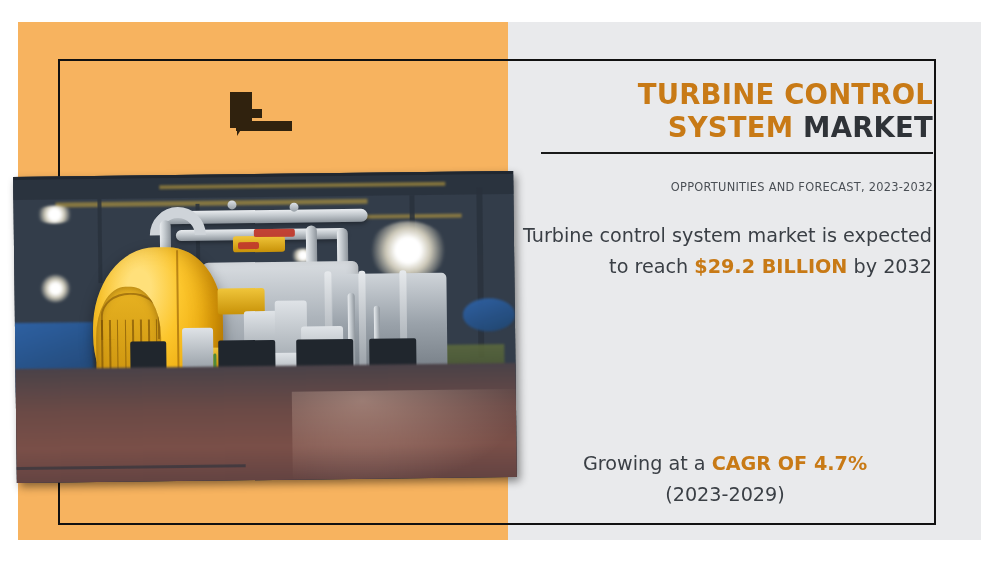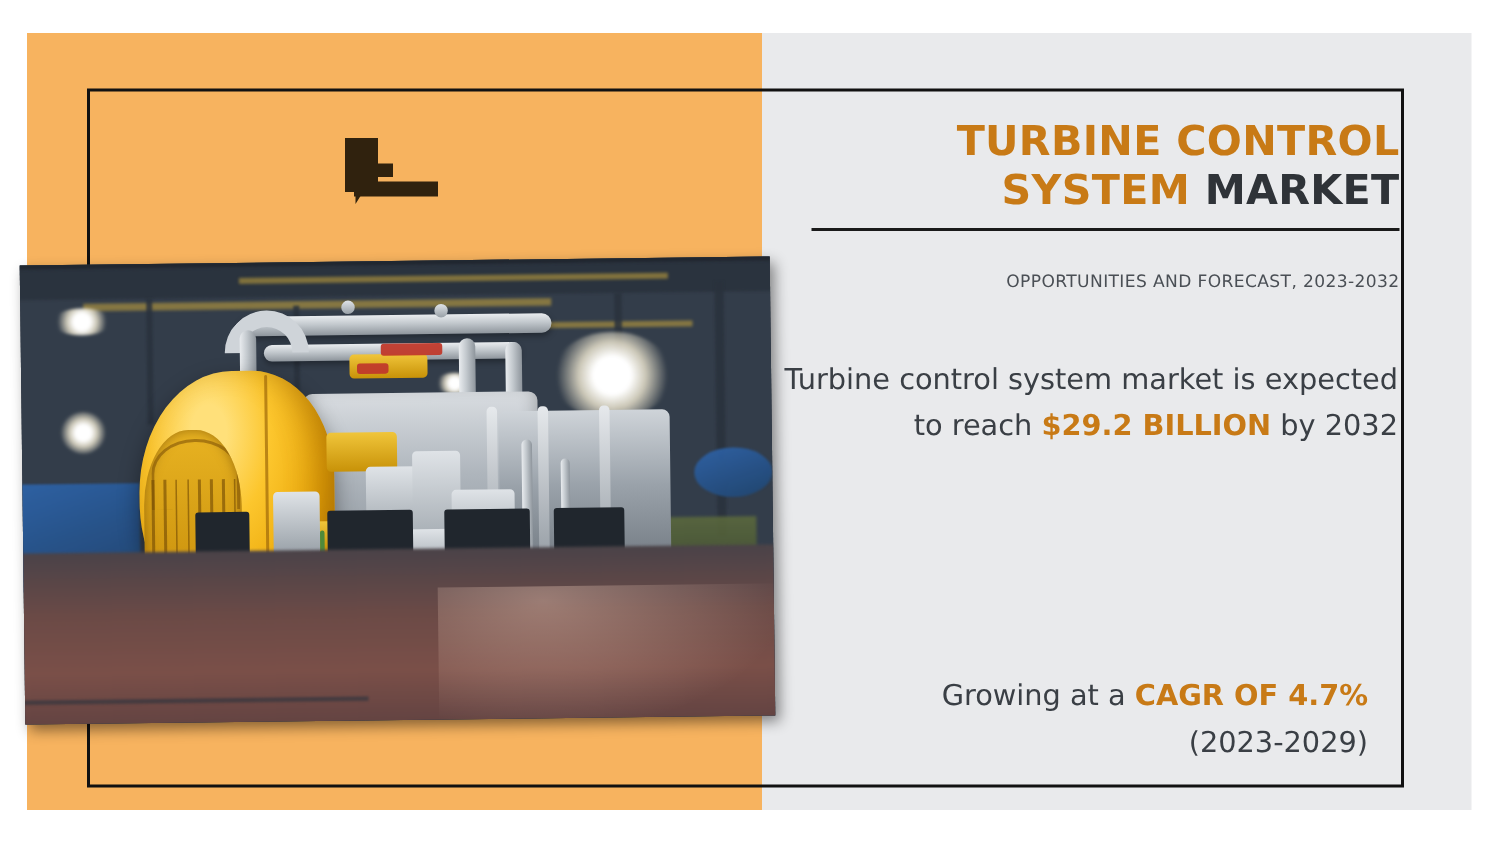--- a/index.html
+++ b/index.html
@@ -179,27 +179,27 @@
   .title .hl{color:#c87a16;}
   .rule{
     position:absolute;left:541px;top:152px;width:392px;height:2px;background:#1a1a1a;
   }
   .subtitle{
     position:absolute;left:535px;top:180px;width:398px;
     text-align:right;font-size:11.4px;font-weight:400;letter-spacing:.25px;
     color:#4a4f55;
   }
   .stat{
-    position:absolute;left:510px;top:237px;width:422px;
+    position:absolute;left:510px;top:220px;width:422px;
     text-align:right;font-size:19.2px;line-height:31px;color:#3a3f45;
   }
   .stat b{color:#c87a16;font-weight:700;}
   .cagr{
-    position:absolute;left:490px;top:448px;width:422px;
-    text-align:right;font-size:19.2px;line-height:31px;color:#3a3f45;
+    position:absolute;left:514px;top:448px;width:422px;
+    text-align:center;font-size:19.2px;line-height:31px;color:#3a3f45;
   }
   .cagr b{color:#c87a16;font-weight:700;}
   .report-code{
     position:absolute;left:92px;top:491px;width:390px;
     font-size:11.6px;color:#8a8a8a;letter-spacing:.1px;
   }
 </style>
 </head>
 <body>
 

